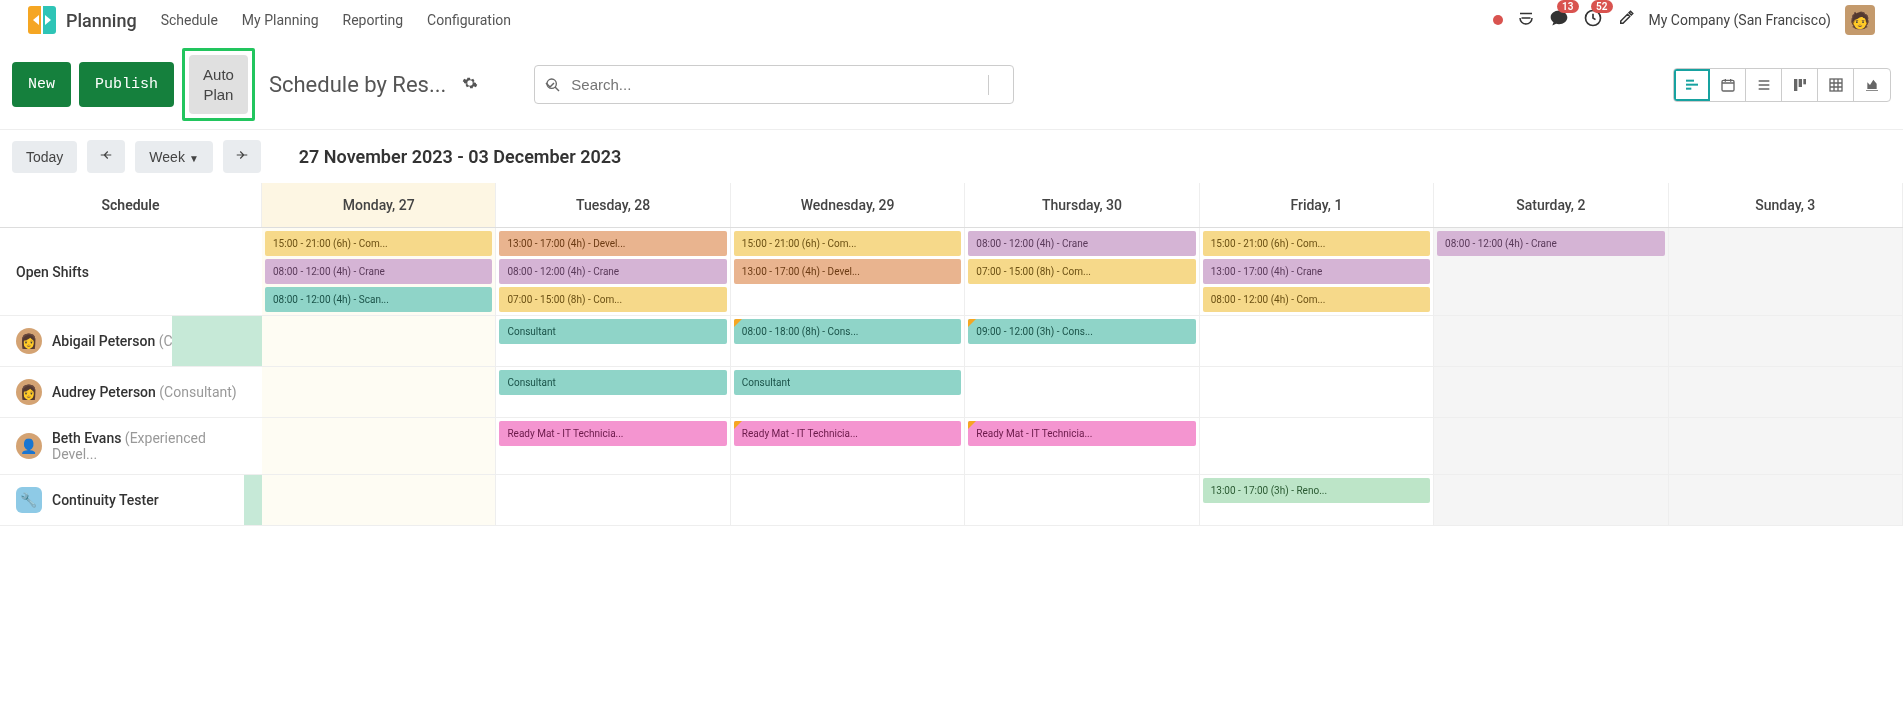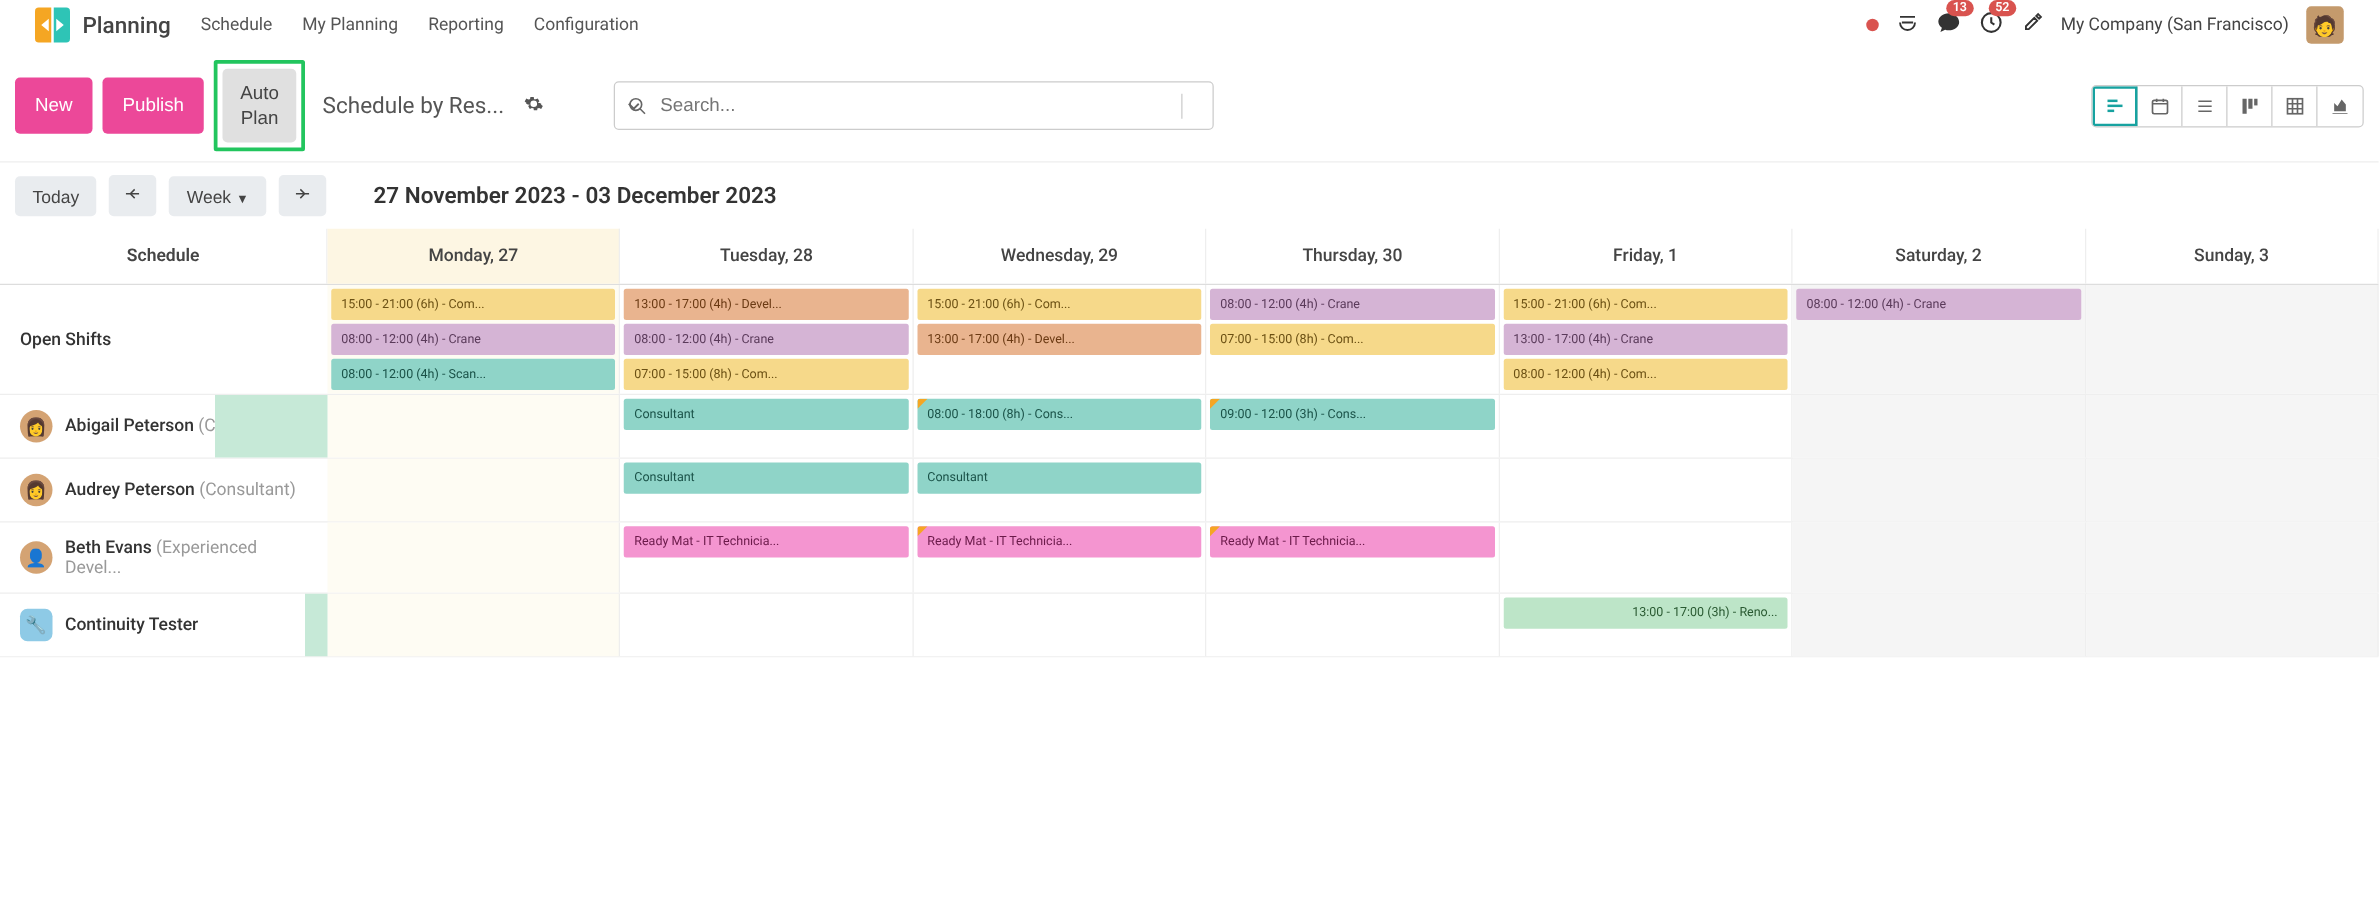--- a/index.html
+++ b/index.html
@@ -16,25 +16,25 @@
   .main-nav span { color: #555; cursor: pointer; }
   .topbar-right { margin-left: auto; display: flex; align-items: center; gap: 14px; }
   .red-dot { width: 10px; height: 10px; border-radius: 50%; background: #d9534f; }
   .icon-btn { position: relative; font-size: 18px; color: #333; cursor: pointer; }
   .badge { position: absolute; top: -8px; right: -10px; background: #d9534f; color: #fff; font-size: 10px; padding: 1px 5px; border-radius: 9px; font-weight: 600; }
   .company-name { color: #444; }
   .avatar { width: 30px; height: 30px; border-radius: 4px; background: #c49a6c; display: flex; align-items: center; justify-content: center; font-size: 16px; }
   
   .toolbar { display: flex; align-items: center; padding: 8px 12px; gap: 8px; }
   .btn { padding: 14px 16px; border: none; border-radius: 4px; cursor: pointer; font-size: 15px; }
-  .btn-primary { background: #ec4899; color: #fff; }
+  .btn-primary { background: #15803d; color: #fff; font-family: Liberation Mono, monospace; }
   .btn-secondary { background: #e9ecef; color: #555; line-height: 1.2; text-align: center; }
   .btn-auto { background: #e0e0e0; color: #444; line-height: 1.3; text-align: center; padding: 10px 14px; }
   .highlight-box { border: 3px solid #22c55e; padding: 4px; border-radius: 2px; }
-  .view-title { font-size: 18px; color: #555; margin-left: 6px; }
+  .view-title { font-size: 22px; color: #555; margin-left: 6px; }
   .gear-icon { margin-left: 8px; color: #555; cursor: pointer; }
   .search-wrap { margin-left: 48px; display: flex; align-items: center; border: 1px solid #ccc; border-radius: 4px; width: 480px; background: #fff; gap: 12px; }
   .search-input { flex: 1; border: none; padding: 10px 12px 10px 36px; font-size: 15px; background: transparent; outline: none; }
   .search-icon-pos { position: relative; }
   .search-icon-pos svg { position: absolute; left: 10px; top: 50%; transform: translateY(-50%); }
   .search-drop { border-left: 1px solid #ccc; padding: 10px 12px; cursor: pointer; color: #666; }
   .view-switch { margin-left: auto; display: flex; border: 1px solid #ccc; border-radius: 4px; overflow: hidden; }
   .vs-btn { width: 36px; height: 32px; display: flex; align-items: center; justify-content: center; border-right: 1px solid #ccc; cursor: pointer; color: #666; }
   .vs-btn:last-child { border-right: none; }
   .vs-btn.active { outline: 2px solid #17a2a0; outline-offset: -2px; color: #17a2a0; }
@@ -64,21 +64,21 @@
   .cell { flex: 1; border-right: 1px solid #eee; padding: 3px; display: flex; flex-direction: column; gap: 3px; min-height: 38px; }
   .cell.today { background: #fefcf3; }
   .cell.weekend { background: #f5f5f5; }
   .shift { padding: 7px 8px; border-radius: 2px; font-size: 10px; white-space: nowrap; overflow: hidden; text-overflow: ellipsis; cursor: pointer; position: relative; }
   .shift.corner::before { content: ''; position: absolute; top: 0; left: 0; width: 0; height: 0; border-top: 8px solid #f5a623; border-right: 8px solid transparent; }
   .c-yellow { background: #f6d98a; color: #6b5013; }
   .c-purple { background: #d5b4d5; color: #5a3a5a; }
   .c-teal   { background: #8fd4c8; color: #1a5248; }
   .c-orange { background: #e9b48f; color: #6b3a13; }
   .c-pink   { background: #f495d0; color: #6b1a4a; }
-  .c-green  { background: #bde5c8; color: #2a5a32; text-align: right; }
+  .c-green  { background: #bde5c8; color: #2a5a32; }
 </style>
 </head>
 <body>
 
 <div class="topbar">
   <div class="logo">
     <div class="logo-left"></div>
       <div class="logo-right"></div>
   </div>
   <div class="app-title">Planning</div>

